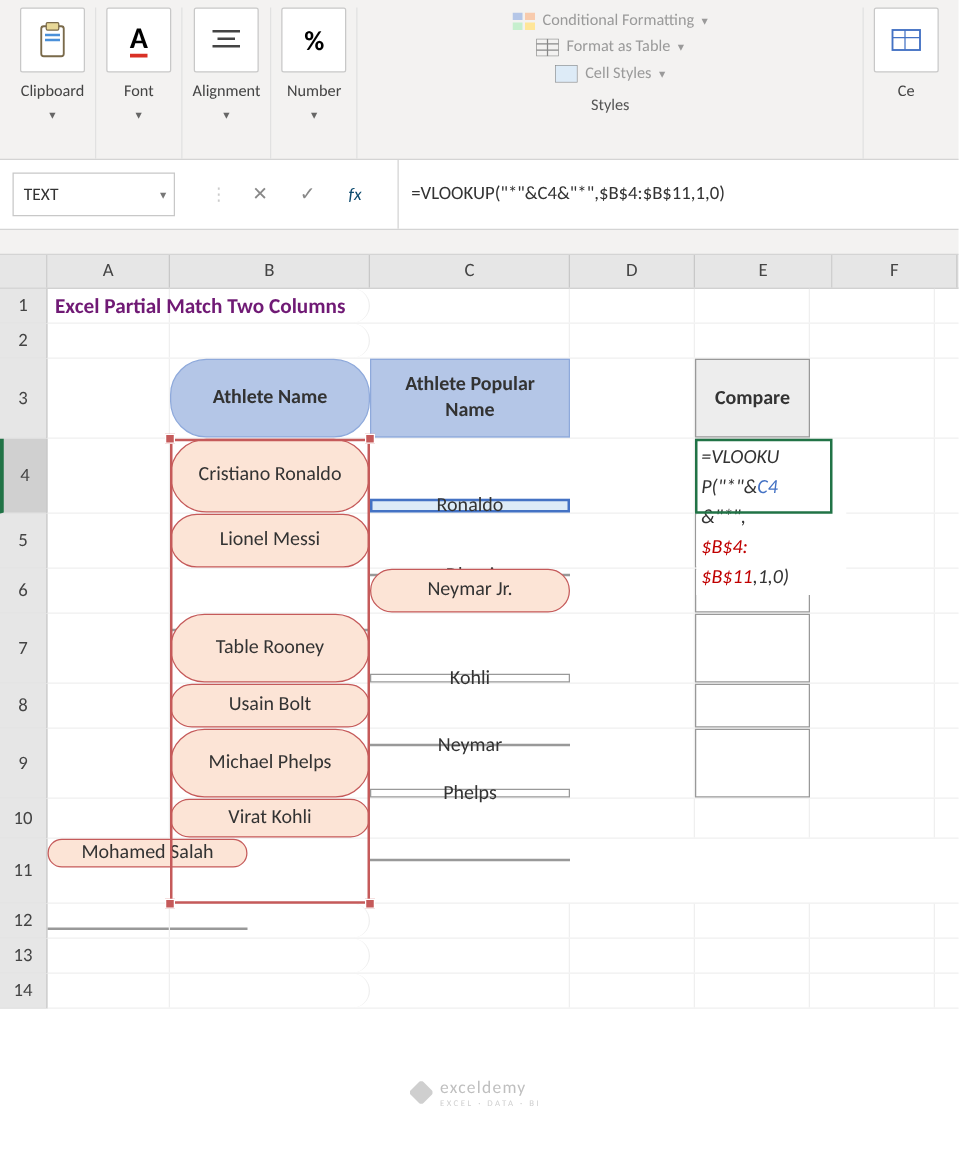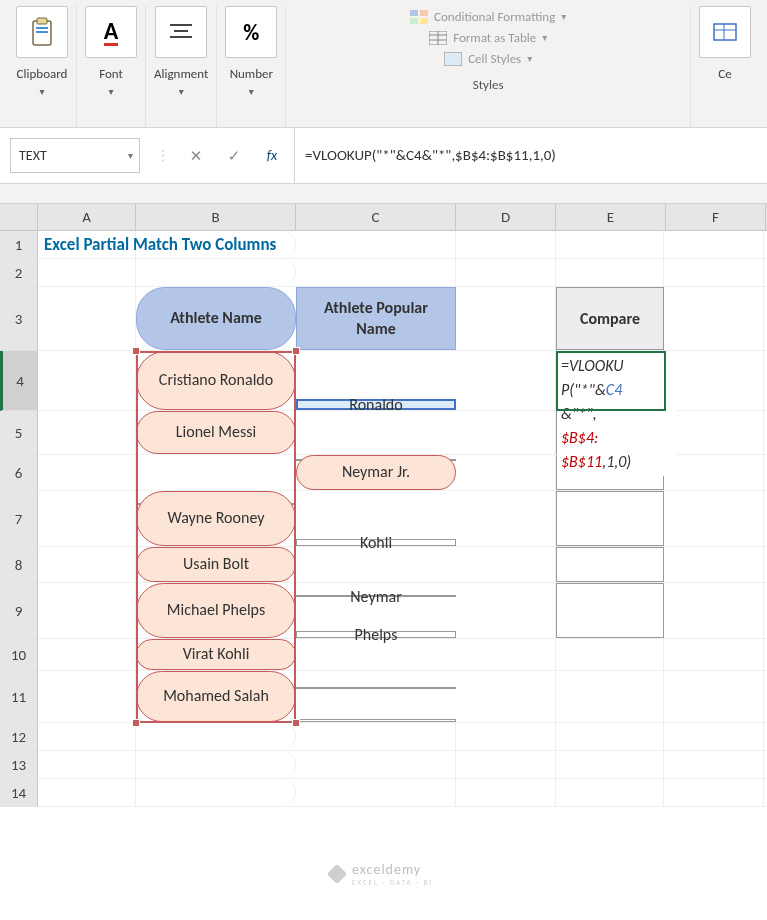--- a/index.html
+++ b/index.html
@@ -12,21 +12,21 @@
 .ribbon-icon-box { width: 52px; height: 52px; border: 1px solid #c8c8c8; background: #fff; display: flex; align-items: center; justify-content: center; margin-bottom: 8px; border-radius: 2px; }
 .ribbon-label { font-size: 13px; color: #444; text-align: center; line-height: 1.3; }
 .ribbon-label .dropdown-arrow { display: block; font-size: 10px; color: #666; margin-top: 2px; }
 .styles-group { flex: 1; padding: 0 10px; }
 .styles-row { display: flex; align-items: center; gap: 6px; color: #9a9a9a; font-size: 13px; padding: 3px 0; }
 .styles-row .mini-icon { width: 18px; height: 14px; display: inline-flex; align-items: center; justify-content: center; }
 .styles-group-label { text-align: center; font-size: 13px; color: #555; margin-top: 8px; }
 .cells-group { padding: 0 8px; }
 
 
-.formula-bar-row { display: flex; align-items: stretch; border-bottom: 1px solid #d4d4d4; background: #fff; height: 56px; }
+.formula-bar-row { display: flex; align-items: stretch; border-bottom: 1px solid #d4d4d4; background: #fff; height: 56px; gap: 12px; }
 .name-box { width: 130px; border: 1px solid #c8c8c8; margin: 10px 6px 10px 10px; display: flex; align-items: center; padding: 0 8px; font-size: 14px; color: #333; position: relative; }
 .name-box .nb-arrow { position: absolute; right: 6px; color: #777; font-size: 10px; }
 .fb-buttons { display: flex; align-items: center; gap: 14px; padding: 0 10px; color: #888; }
 .fb-btn { width: 24px; height: 24px; display: flex; align-items: center; justify-content: center; font-size: 15px; cursor: pointer; }
 .fx-label { font-style: italic; font-size: 14px; color: #0c4a6e; }
 .formula-input { flex: 1; border-left: 1px solid #d4d4d4; padding: 6px 10px; font-size: 15px; color: #333; line-height: 1.4; display: flex; align-items: center; }
 
 .spacer-bar { height: 20px; background: #f3f2f1; border-bottom: 1px solid #d4d4d4; }
 
 
@@ -42,23 +42,23 @@
 .row-header.active { background: #d0d0d0; border-left: 3px solid #217346; }
 .rh-1 { height: 28px; } .rh-2 { height: 28px; } .rh-3 { height: 64px; }
 .rh-4 { height: 60px; } .rh-5 { height: 44px; } .rh-6 { height: 36px; }
 .rh-7 { height: 56px; } .rh-8 { height: 36px; } .rh-9 { height: 56px; }
 .rh-10 { height: 32px; } .rh-11 { height: 52px; } .rh-12 { height: 28px; }
 .rh-13 { height: 28px; } .rh-14 { height: 28px; }
 
 .cells { position: relative; flex: 1; }
 .row { display: flex; border-bottom: 1px solid #efefef; }
 .cell { border-right: 1px solid #efefef; display: flex; align-items: center; padding: 0 6px; font-size: 16px; color: #333; }
-.c-A { width: 98px; } .c-B { width: 160px; border-radius: 29px; } .c-C { width: 160px; } .c-D { width: 100px; } .c-E { width: 108px; } .c-F { width: 100px; }
-
-.title-cell { color: #0369a1; font-weight: bold; font-size: 17px; white-space: nowrap; }
+.c-A { width: 98px; } .c-B { width: 160px; border-radius: 29px; } .c-C { width: 160px; } .c-D { width: 100px; } .c-E { width: 92px; } .c-F { width: 100px; }
+
+.title-cell { color: #701a75; font-weight: bold; font-size: 17px; white-space: nowrap; }
 
 
 .tbl-header { background: #b4c6e7; border: 1px solid #8ea9db; font-weight: bold; text-align: center; justify-content: center; line-height: 1.3; }
 .tbl-b { background: #fce4d6; border: 1px solid #c55a5a; text-align: center; justify-content: center; line-height: 1.3; }
 .tbl-c { background: #fff; border: 1px solid #999; text-align: center; justify-content: center; margin-top: 48px; }
 .tbl-c.sel { background: #ddebf7; border: 2px solid #4472c4; }
 .tbl-e-header { background: #ededed; border: 1px solid #999; font-weight: bold; text-align: center; justify-content: center; }
 .tbl-e { background: #fff; border: 1px solid #999; font-style: italic; }
 
 .range-border-b { position: absolute; border: 2px solid #c55a5a; pointer-events: none; }
@@ -264,21 +264,21 @@
         <div class="cell c-A"></div>
         <div class="cell c-C tbl-c">Messi</div>
         <div class="cell c-B tbl-b">Neymar Jr.</div>
         <div class="cell c-D"></div>
         <div class="cell c-E tbl-e"></div>
         <div class="cell c-F"></div>
       </div>
 
       <div class="row" style="height:56px;">
         <div class="cell c-A"></div>
-        <div class="cell c-B tbl-b">Wayne Rooney</div>
+        <div class="cell c-B tbl-b">Table Rooney</div>
         <div class="cell c-C tbl-c">Kohli</div>
         <div class="cell c-D"></div>
         <div class="cell c-E tbl-e"></div>
         <div class="cell c-F"></div>
       </div>
 
       <div class="row" style="height:36px;">
         <div class="cell c-A"></div>
         <div class="cell c-B tbl-b">Usain Bolt</div>
         <div class="cell c-C tbl-c">Neymar</div>
@@ -298,21 +298,21 @@
 
       <div class="row" style="height:32px;">
         <div class="cell c-A"></div>
         <div class="cell c-B tbl-b">Virat Kohli</div>
         <div class="cell c-C tbl-c"></div>
         <div class="cell c-D"></div>
         <div class="cell c-E"></div>
         <div class="cell c-F"></div>
       </div>
 
-      <div class="row" style="height:52px;">
+      <div class="row" style="height:52px;flex-direction:column;">
         <div class="cell c-A"></div>
         <div class="cell c-B tbl-b">Mohamed Salah</div>
         <div class="cell c-C tbl-c"></div>
         <div class="cell c-D"></div>
         <div class="cell c-E"></div>
         <div class="cell c-F"></div>
       </div>
 
       <div class="row" style="height:28px;">
           <div class="cell c-A"></div>

